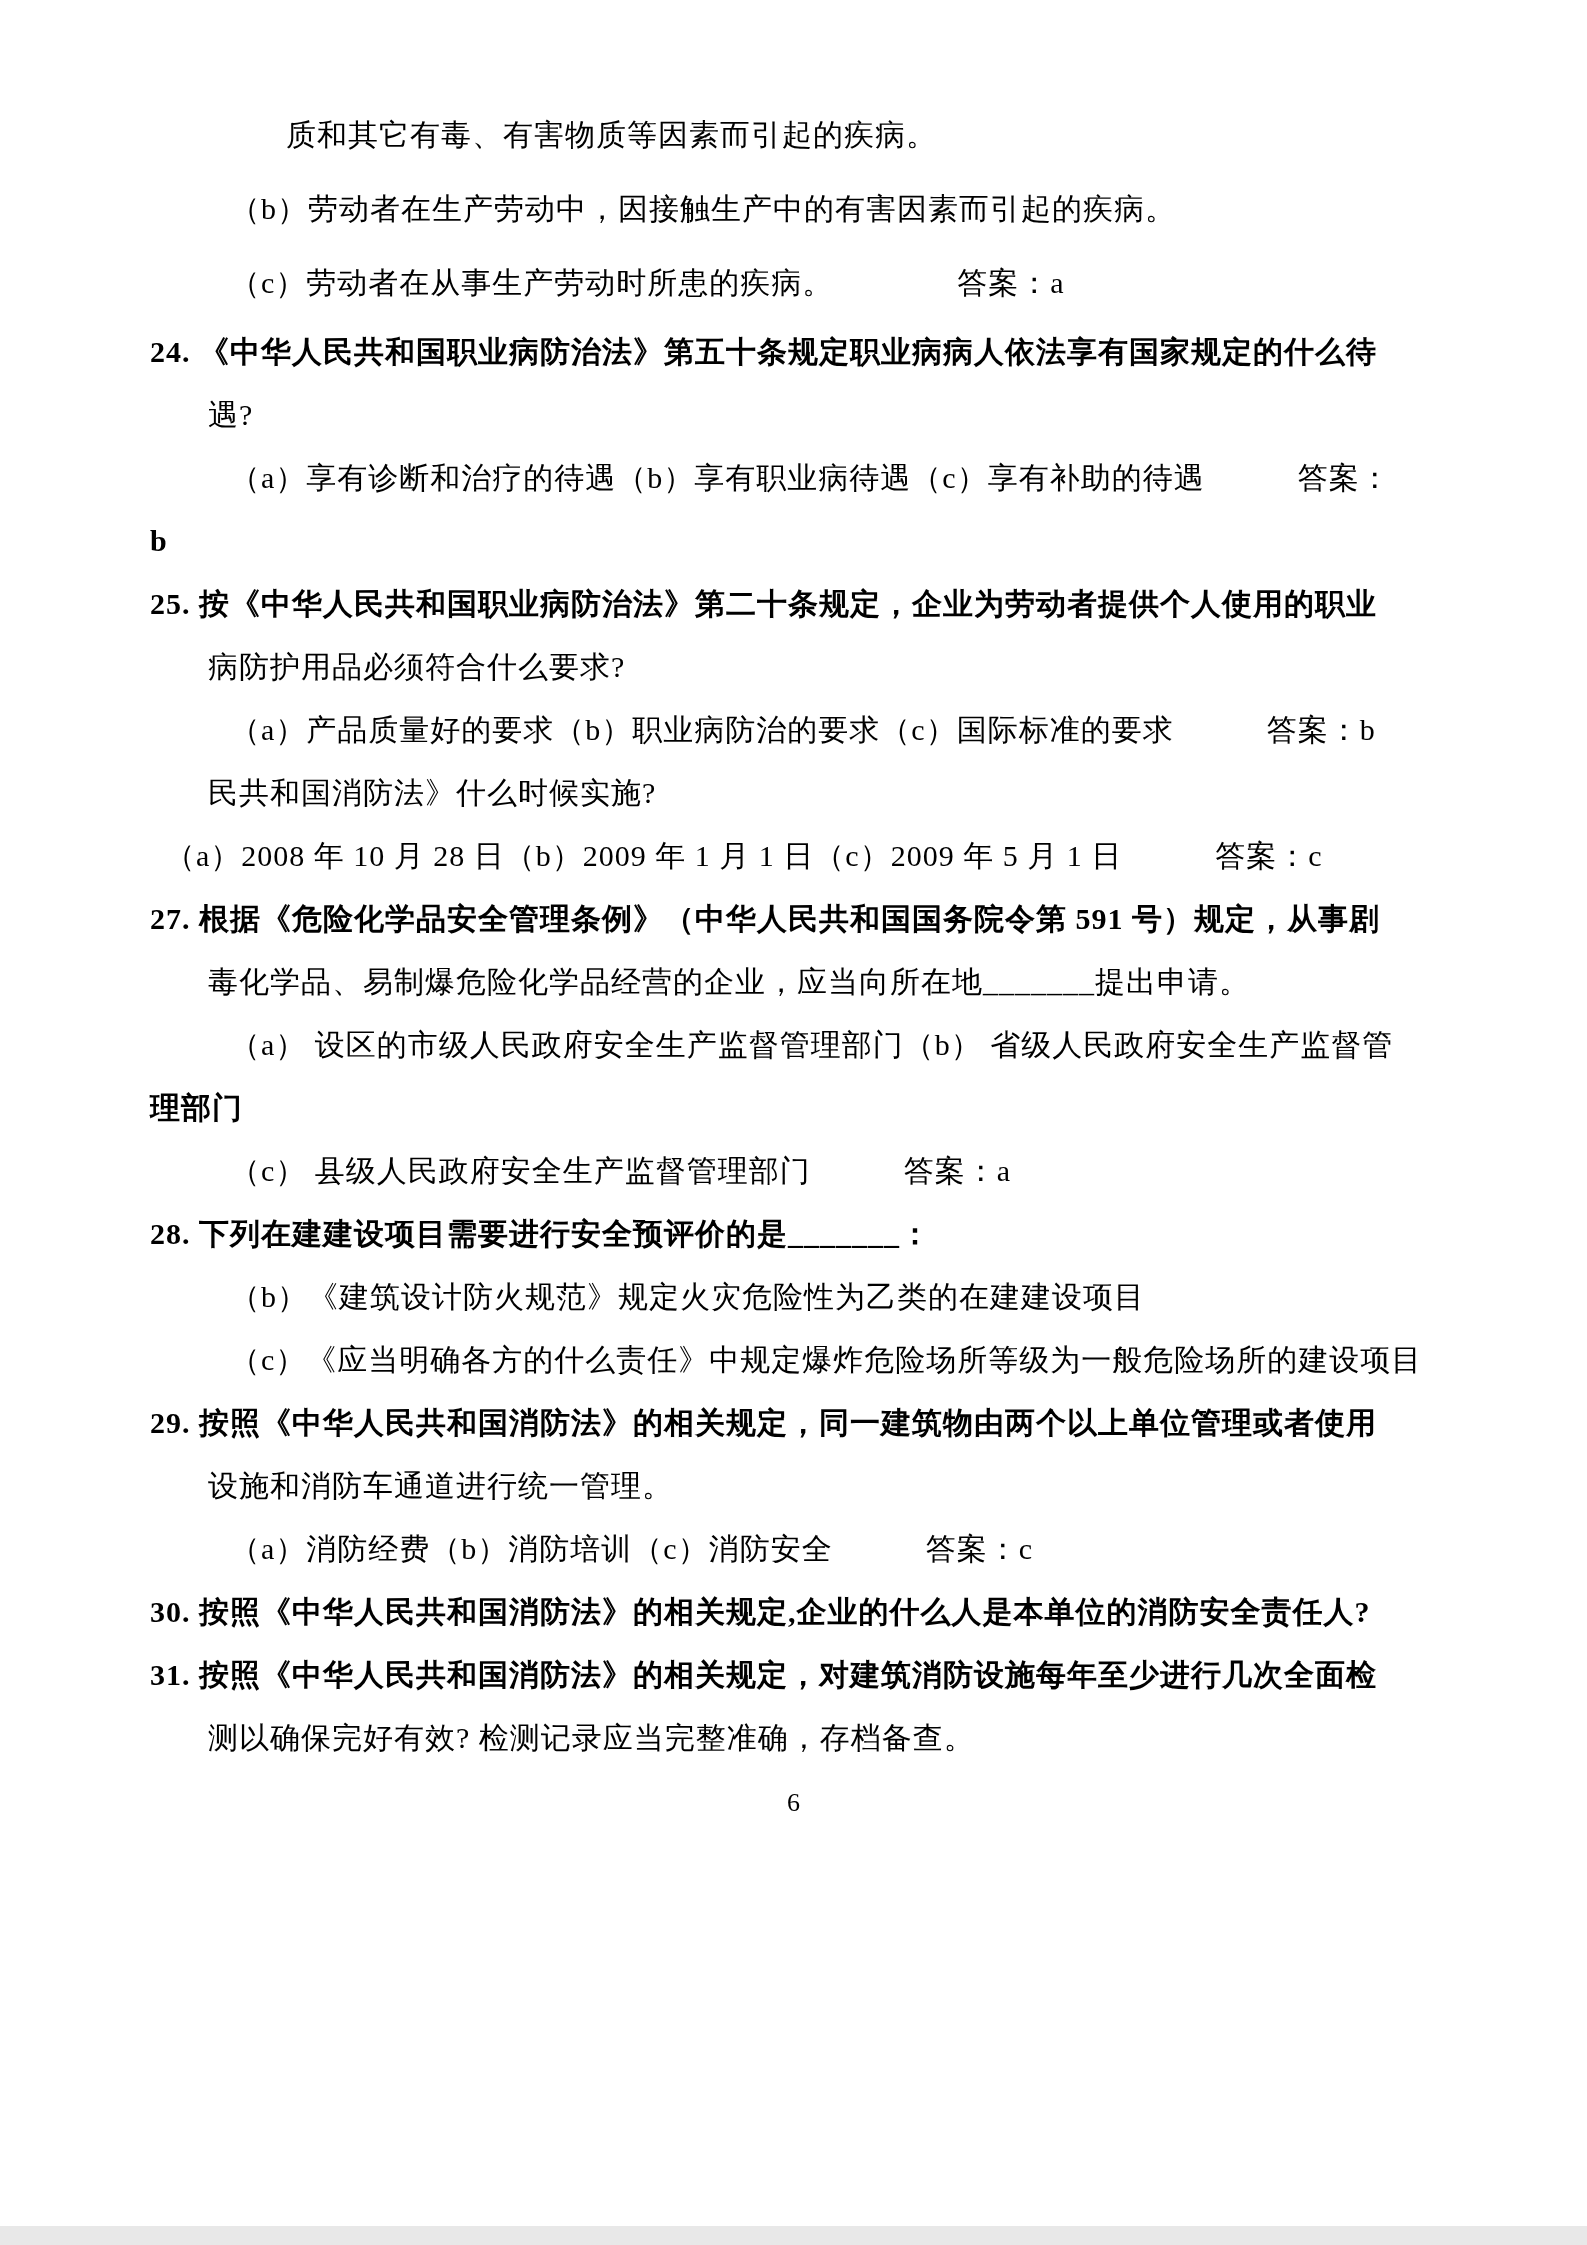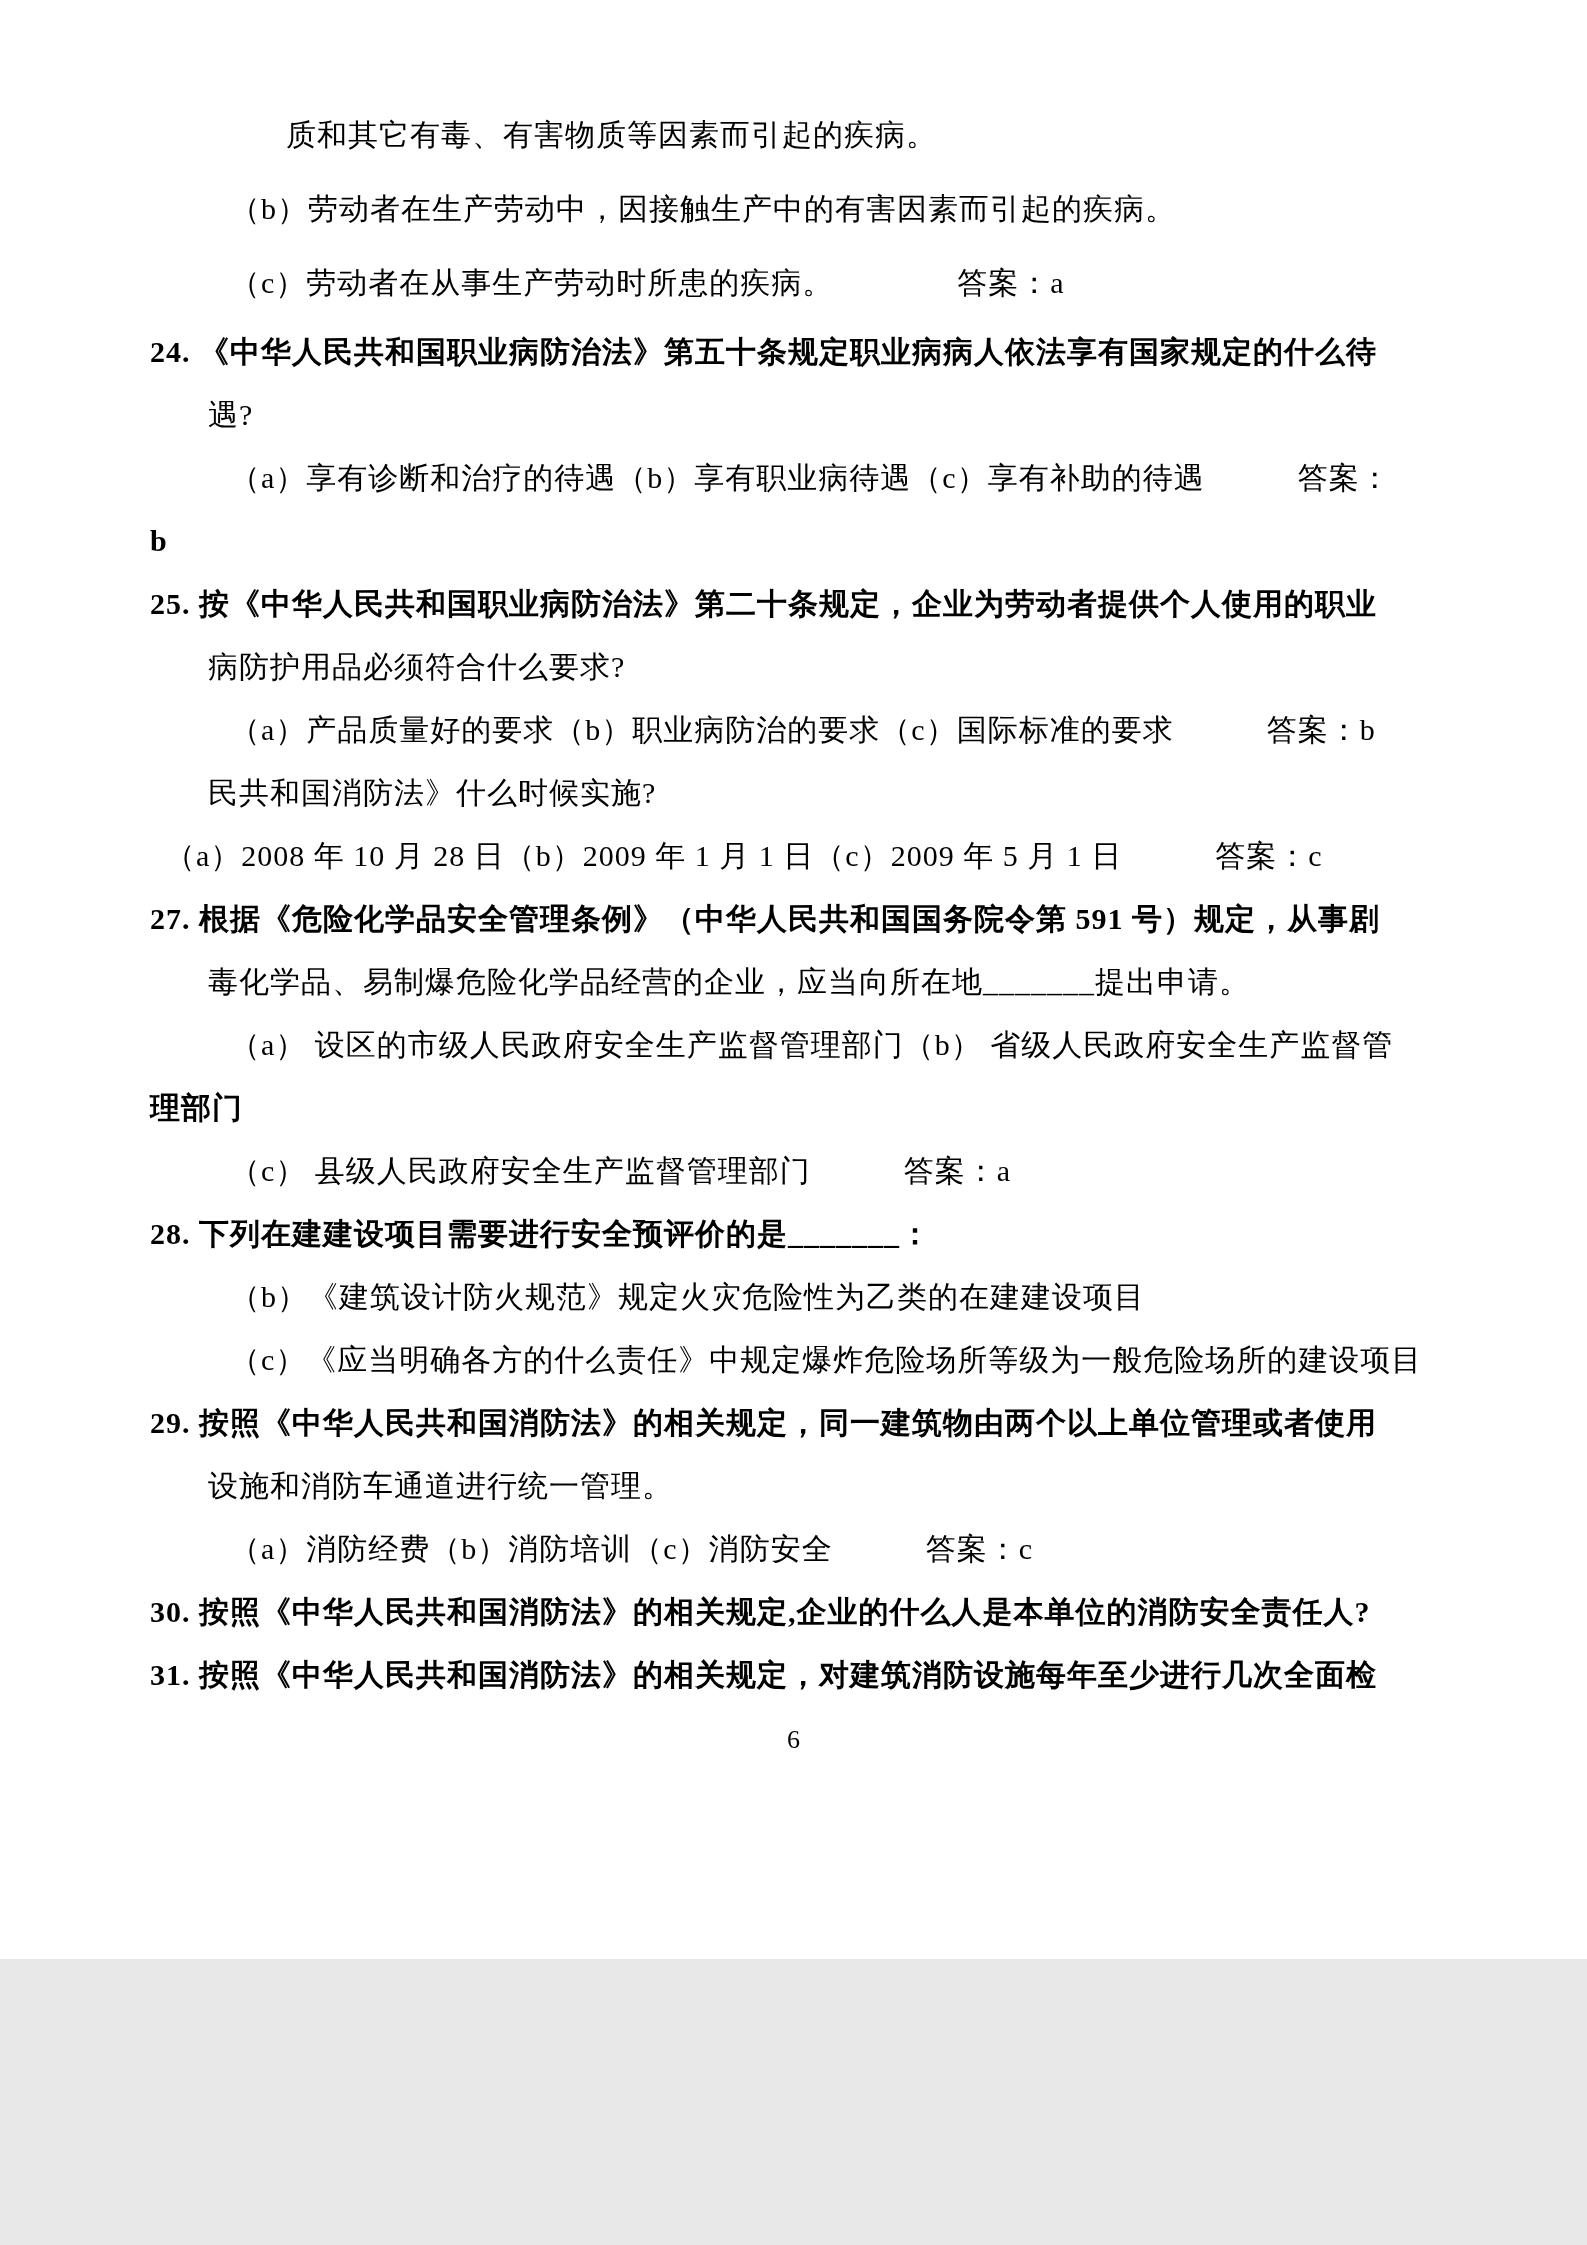--- a/index.html
+++ b/index.html
@@ -1,19 +1,19 @@
 <!DOCTYPE html>
 <html><head>
 <meta charset="utf-8">
 <style>
   html, body { margin: 0; padding: 0; background: #e8e8e8; }
   .page {
     position: relative;
     width: 1587px;
-    height: 1959px;
+    height: 2226px;
     margin: 0 auto;
     background: #ffffff;
     color: #000000;
     font-family: "Liberation Serif", "DejaVu Serif", serif;
     box-sizing: border-box;
     padding: 98px 150px 0 150px;
     overflow: hidden;
   }
   .doc-body { width: 100%; }
   .line {
@@ -60,15 +60,16 @@
       <div class="line flush">理部门</div>
       <div class="line option">（c） 县级人民政府安全生产监督管理部门　　　答案：a</div>
       <div class="line flush">28. 下列在建建设项目需要进行安全预评价的是_______：</div>
       <div class="line option">（b）《建筑设计防火规范》规定火灾危险性为乙类的在建建设项目</div>
       <div class="line option">（c）《应当明确各方的什么责任》中规定爆炸危险场所等级为一般危险场所的建设项目</div>
       <div class="line flush">29. 按照《中华人民共和国消防法》的相关规定，同一建筑物由两个以上单位管理或者使用</div>
       <div class="line cont">设施和消防车通道进行统一管理。</div>
       <div class="line option">（a）消防经费（b）消防培训（c）消防安全　　　答案：c</div>
       <div class="line flush">30. 按照《中华人民共和国消防法》的相关规定,企业的什么人是本单位的消防安全责任人?</div>
       <div class="line flush">31. 按照《中华人民共和国消防法》的相关规定，对建筑消防设施每年至少进行几次全面检</div>
+      <div class="line cont">测以确保完好有效? 检测记录应当完整准确，存档备查。</div>
     </div>
   <div class="page-number">6</div>
 </div>
 
 </body></html>

